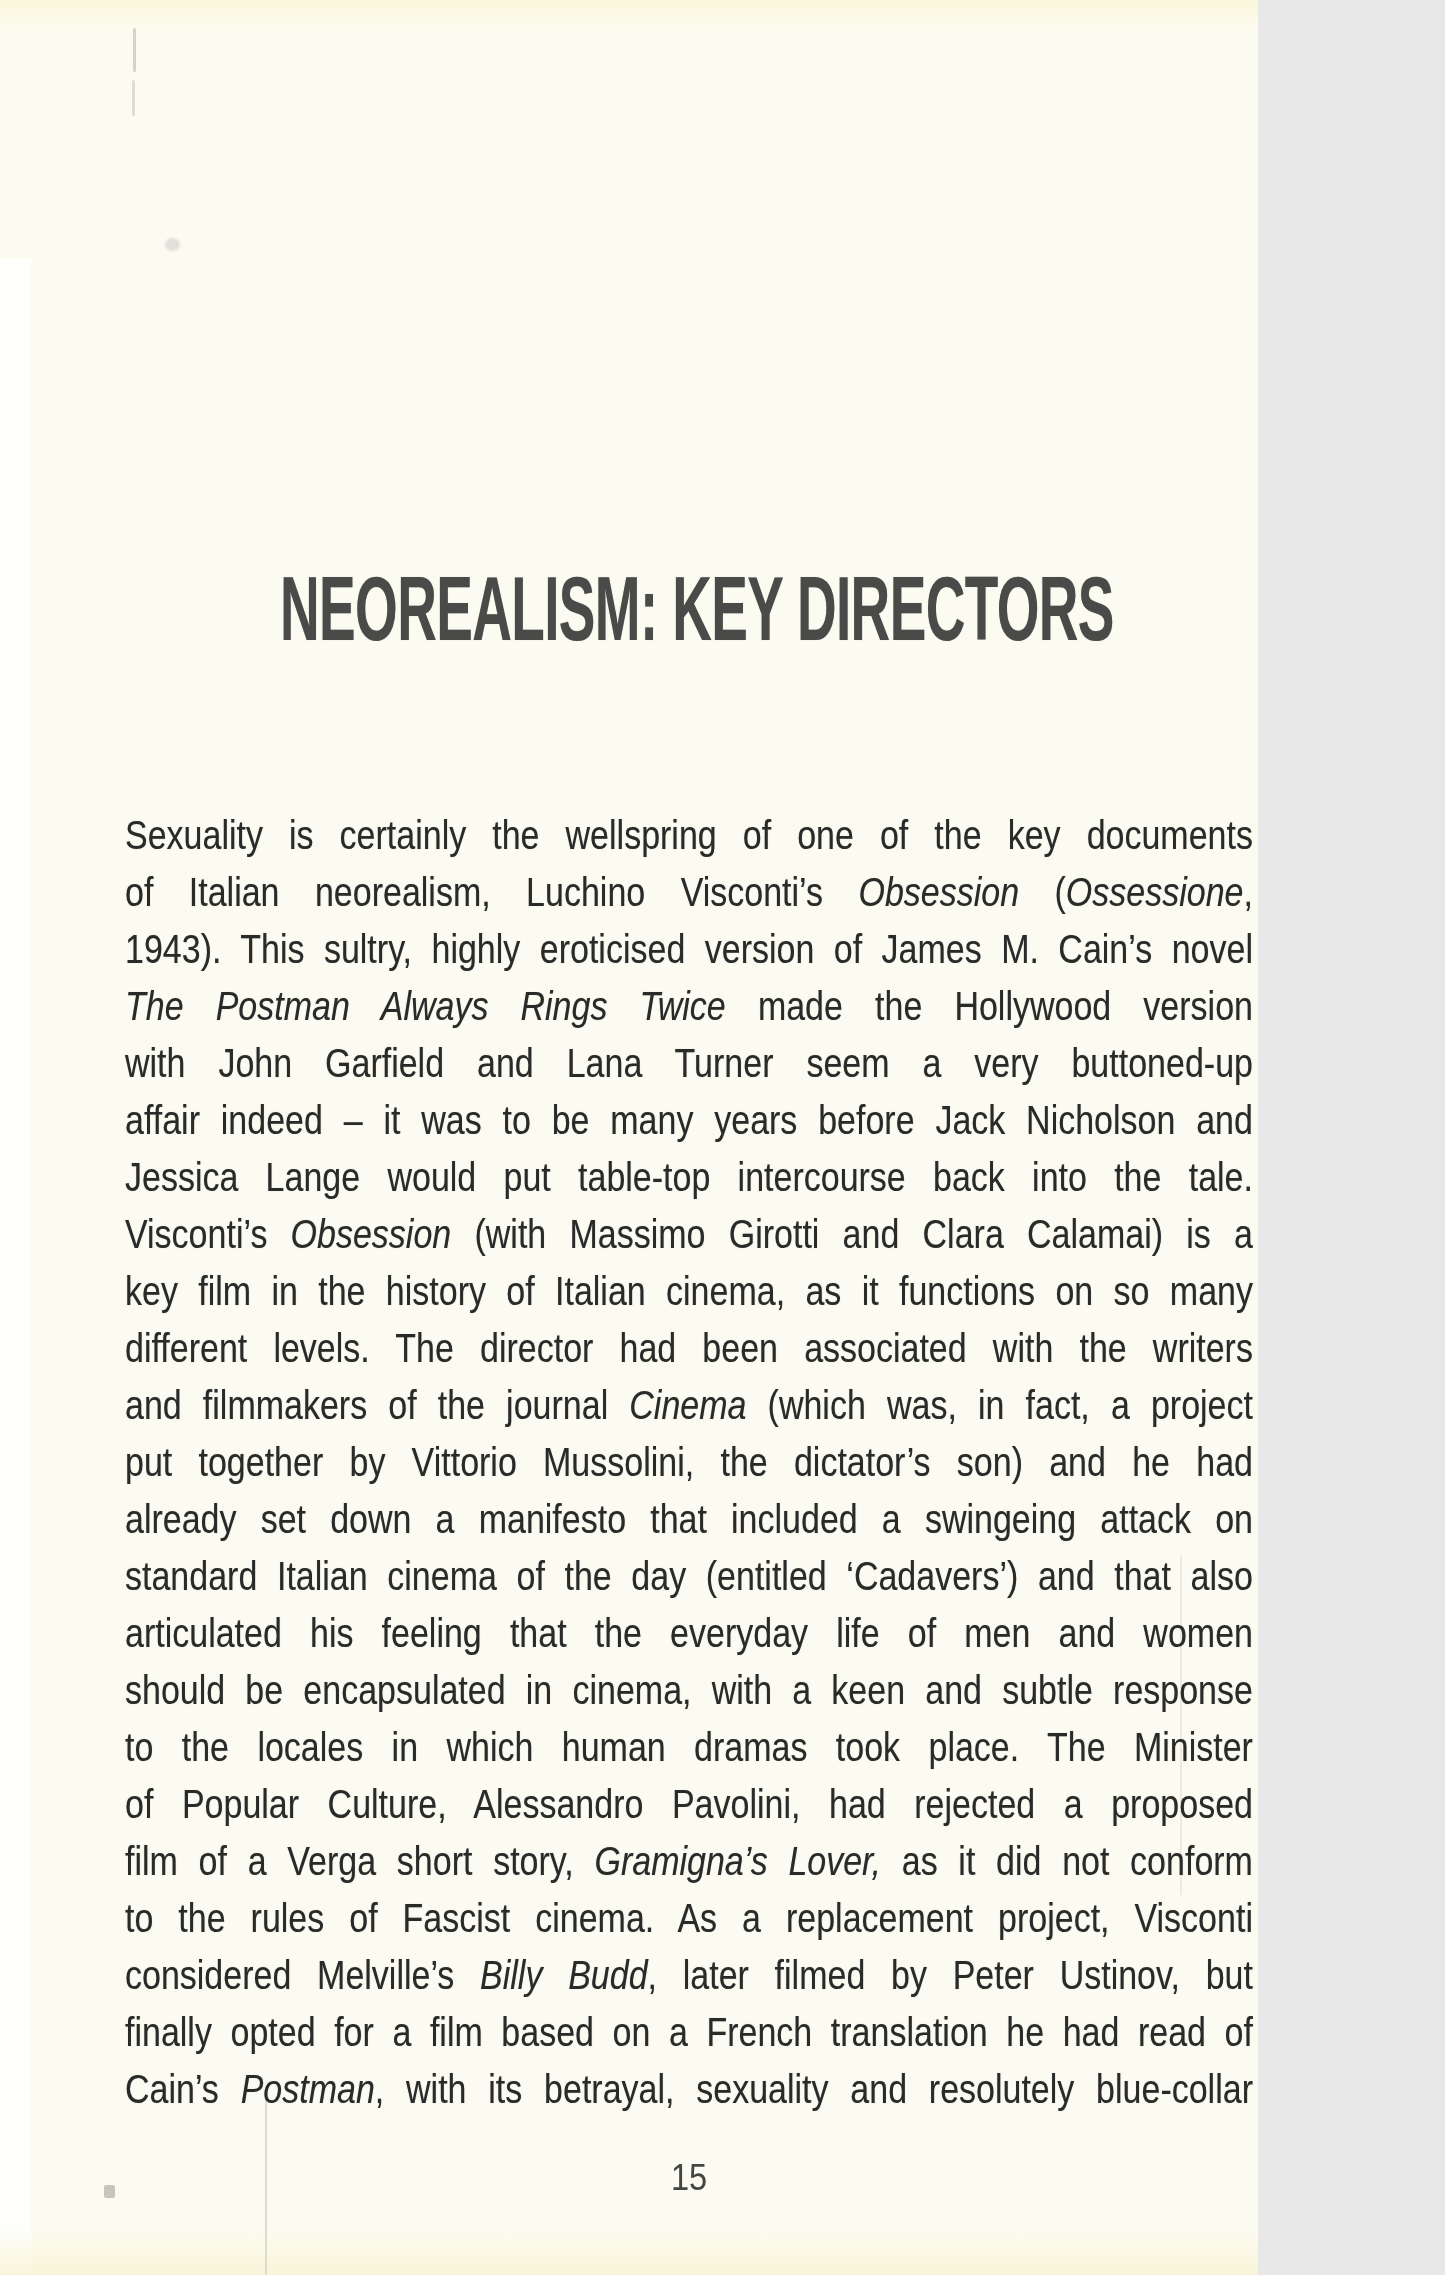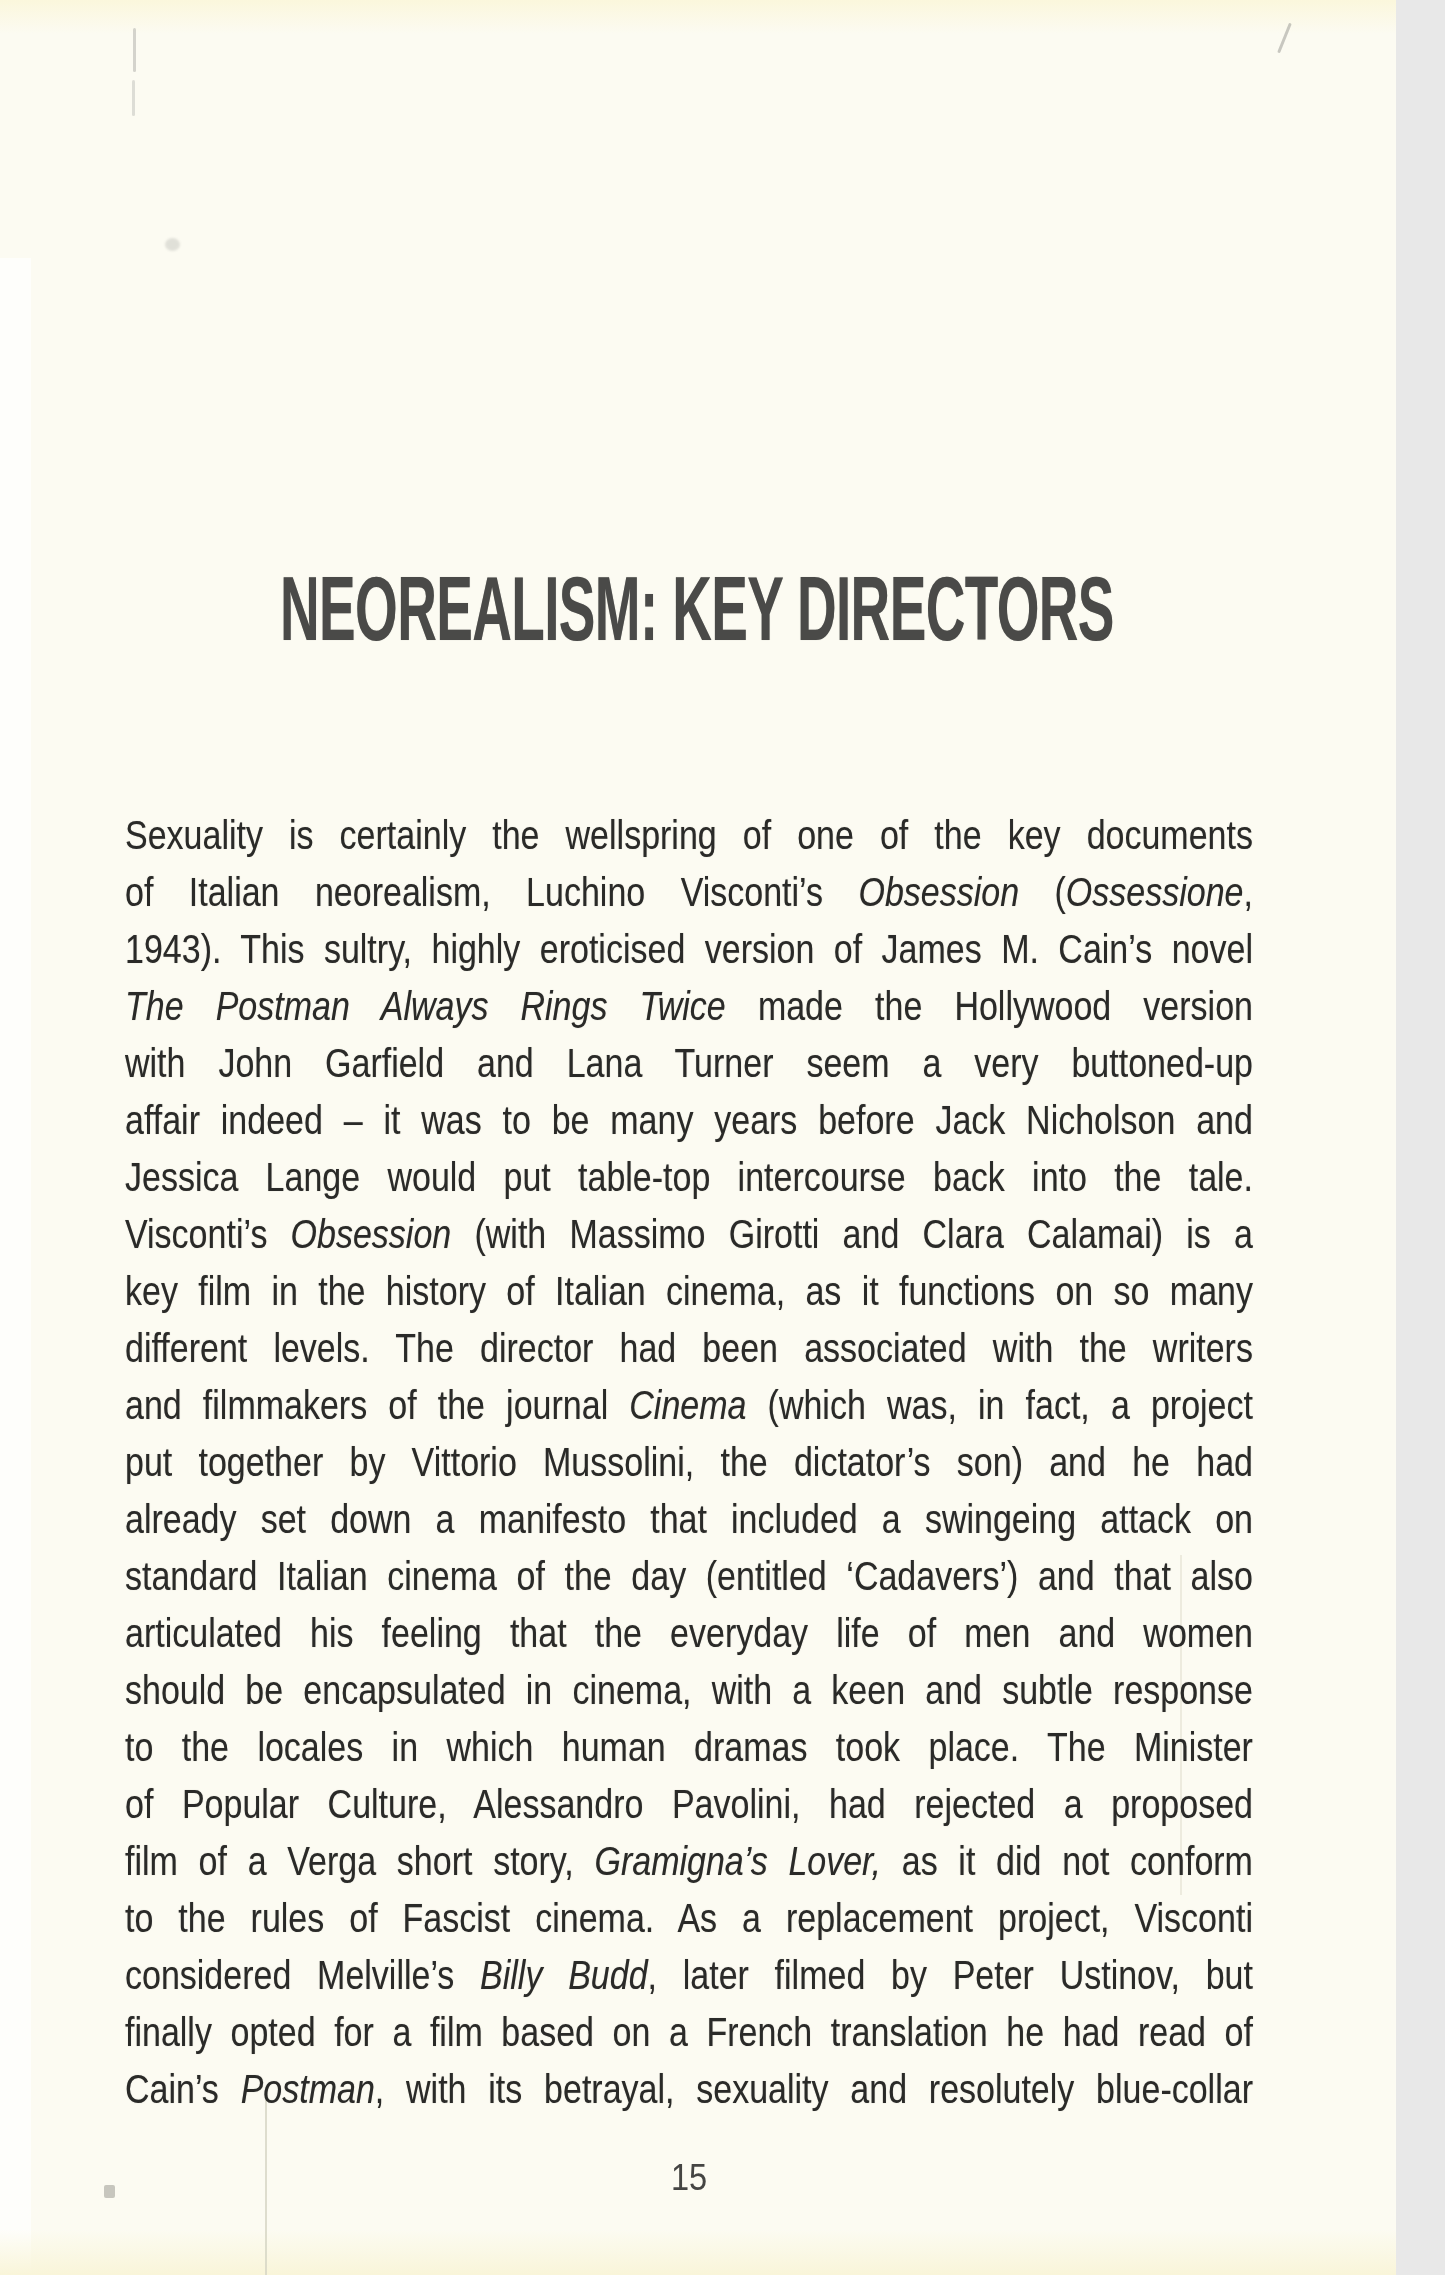--- a/index.html
+++ b/index.html
@@ -1,18 +1,18 @@
 <!DOCTYPE html>
 <html style="--bg: #fcfbf2; --title-color: #4a4a48; --text-color: #2a2a28; --pagenum-color: #454543;"><head>
 <meta charset="utf-8">
 <style>
   html,body{margin:0;padding:0;background:#e8e8e8;}
   .page{
     position:relative;
-    width:1396px;height:2275px;
+    width:1258px;height:2275px;
     background:var(--bg,#fcfbf2);
     overflow:hidden;
     font-family:"Liberation Sans","DejaVu Sans",sans-serif;
   }
   
   .top-band{position:absolute;left:0;top:0;width:1445px;height:34px;
     background:linear-gradient(#fbf7dc, #fcfbf2);}
   .bottom-band{position:absolute;left:0;bottom:0;width:1445px;height:46px;
     background:linear-gradient(rgba(252,251,242,0), #f9f5d9);}
   .left-strip{position:absolute;left:0;top:258px;width:31px;bottom:0;

